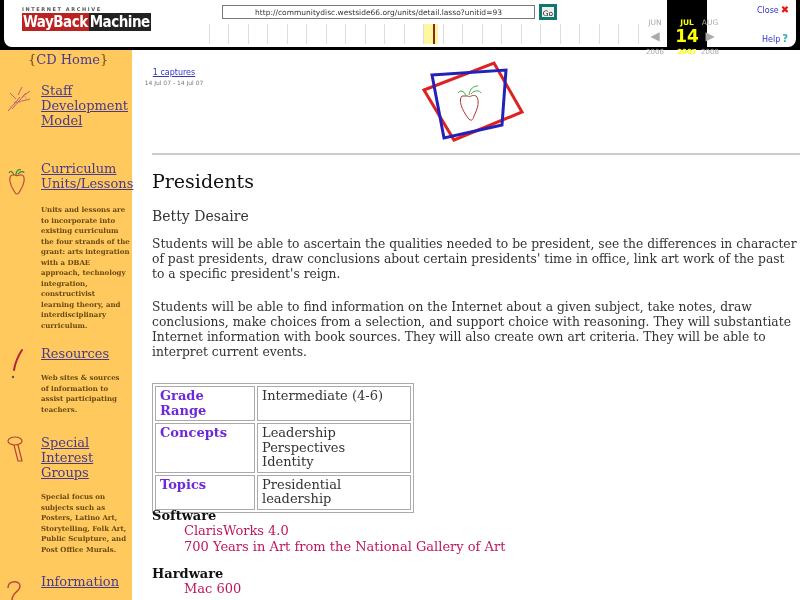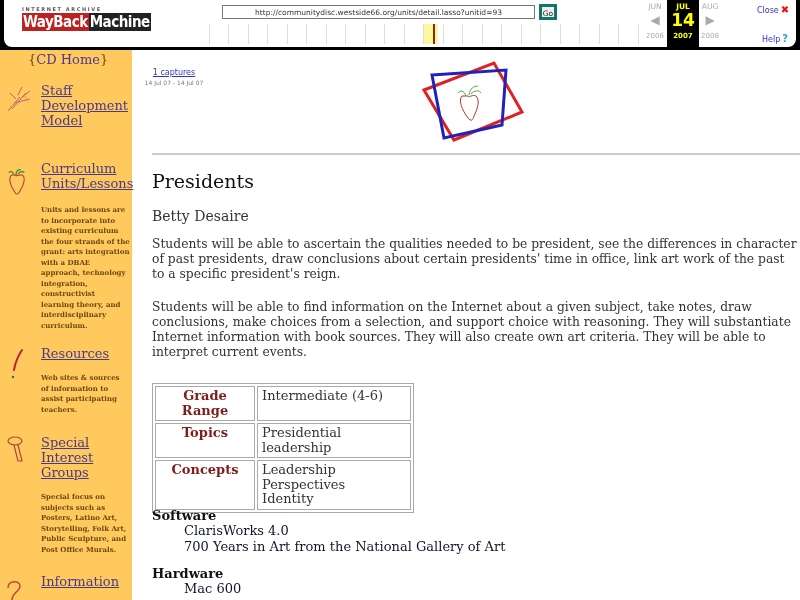--- a/index.html
+++ b/index.html
@@ -33,23 +33,23 @@
     border: 3px solid #0f766e; background: #eee; font-family: "DejaVu Sans", sans-serif;
     font-size: 7.5px; text-align: center; line-height: 14px; color: #222;
   }
   .timeline { position: absolute; left: 205px; top: 24px; width: 430px; height: 20px; }
   .timeline .tick { position: absolute; top: 0; width: 1px; height: 20px; background: #ddd; }
   .timeline .hl { position: absolute; left: 215px; top: 0; width: 14px; height: 20px; background: #fff7a0; }
   .timeline .cap { position: absolute; left: 224px; top: 0; width: 2px; height: 20px; background: #8b2a10; }
   .cal { position: absolute; left: 636px; top: 0; width: 110px; height: 47px; font-family: "DejaVu Sans", sans-serif; }
   .cal .col { position: absolute; top: 0; width: 30px; text-align: center; }
   .cal .prev { left: 0; }
-  .cal .cur { left: 27px; width: 32px; background: #000; height: 47px; }
+  .cal .cur { left: 27px; width: 40px; background: #000; height: 47px; }
   .cal .next { left: 55px; }
-  .cal .mo { font-size: 7.5px; color: #aaa; margin-top: 2px; }
+  .cal .mo { font-size: 7.5px; color: #aaa; margin-top: 18px; }
   .cal .cur .mo { color: #ff0; font-weight: bold; }
   .cal .day { font-size: 17px; font-weight: bold; color: #ff0; line-height: 19px; }
   .cal .yr { font-size: 7px; color: #aaa; margin-top: 2px; }
   .cal .cur .yr { color: #ff0; font-weight: bold; }
   .cal .arrow { font-size: 12px; color: #aaa; line-height: 19px; }
   .wb-close { position: absolute; left: 753px; top: 4px; font-family: "DejaVu Sans", sans-serif; font-size: 8px; color: #33c; }
   .wb-close span.x { color: #e11; font-weight: bold; font-size: 10px; margin-left: 2px; }
   .wb-help { position: absolute; left: 758px; top: 33px; font-family: "DejaVu Sans", sans-serif; font-size: 8px; color: #33c; }
   .wb-help span.q { color: #3ab; font-weight: bold; font-size: 10px; margin-left: 2px; }
   a { }
@@ -74,25 +74,25 @@
   .author { position: absolute; left: 0; top: 158px; font-size: 14px; color: #333; }
   .para { position: absolute; left: 0; width: 645px; font-size: 12.3px; line-height: 15px; color: #333; }
   .p1 { top: 187px; }
   .p2 { top: 250px; }
 
   table.info {
     position: absolute; left: 0; top: 333px; border: 1px solid #aaa; border-collapse: separate;
     border-spacing: 2px; font-size: 13px;
   }
   table.info td { border: 1px solid #aaa; padding: 2px 4px; vertical-align: top; line-height: 14.5px; }
-  table.info td.lbl { font-weight: bold; text-align: center; color: #7f1d1d; width: 100px; }
+  table.info td.lbl { font-weight: bold; text-align: left; color: #6d28d9; width: 100px; }
   table.info td.val { color: #333; width: 154px; }
 
   .sect-h { position: absolute; left: 0; font-size: 13px; font-weight: bold; color: #111; }
-  .sect-i { position: absolute; left: 32px; font-size: 13px; line-height: 15.5px; color: #0f172a; }
+  .sect-i { position: absolute; left: 32px; font-size: 13px; line-height: 15.5px; color: #be185d; }
 </style>
 </head>
 <body>
 
 <div class="wb-bar">
   <div class="wb-inner">
     <div class="wb-logo">
       <div class="ia">INTERNET ARCHIVE</div>
       <div class="wm"><span class="way">WayBack</span><span class="mach">Machine</span></div>
     </div>
@@ -249,31 +249,31 @@
   <p class="para p1">Students will be able to ascertain the qualities needed to be president, see the differences in character of past presidents, draw conclusions about certain presidents' time in office, link art work of the past to a specific president's reign.</p>
   <p class="para p2">Students will be able to find information on the Internet about a given subject, take notes, draw conclusions, make choices from a selection, and support choice with reasoning. They will substantiate Internet information with book sources. They will also create own art criteria. They will be able to interpret current events.</p>
 
   <table class="info">
     <tbody>
         <tr>
       <td class="lbl">Grade Range</td>
       <td class="val">Intermediate (4-6)</td>
     </tr>
     <tr>
-      <td class="lbl">Topics</td>
-      <td class="val">Presidential leadership</td>
-    </tr>
-    <tr>
       <td class="lbl">Concepts</td>
       <td class="val">
         <div>Leadership</div>
         <div>Perspectives</div>
         <div>Identity</div>
       </td>
     </tr>
+    <tr>
+      <td class="lbl">Topics</td>
+      <td class="val">Presidential leadership</td>
+    </tr>
   </tbody>
     </table>
 
   <div class="sect-h" style="top:458px">Software</div>
   <div class="sect-i" style="top:473px">
     <div>ClarisWorks 4.0</div>
     <div>700 Years in Art from the National Gallery of Art</div>
   </div>
 
   <div class="sect-h" style="top:516px">Hardware</div>

